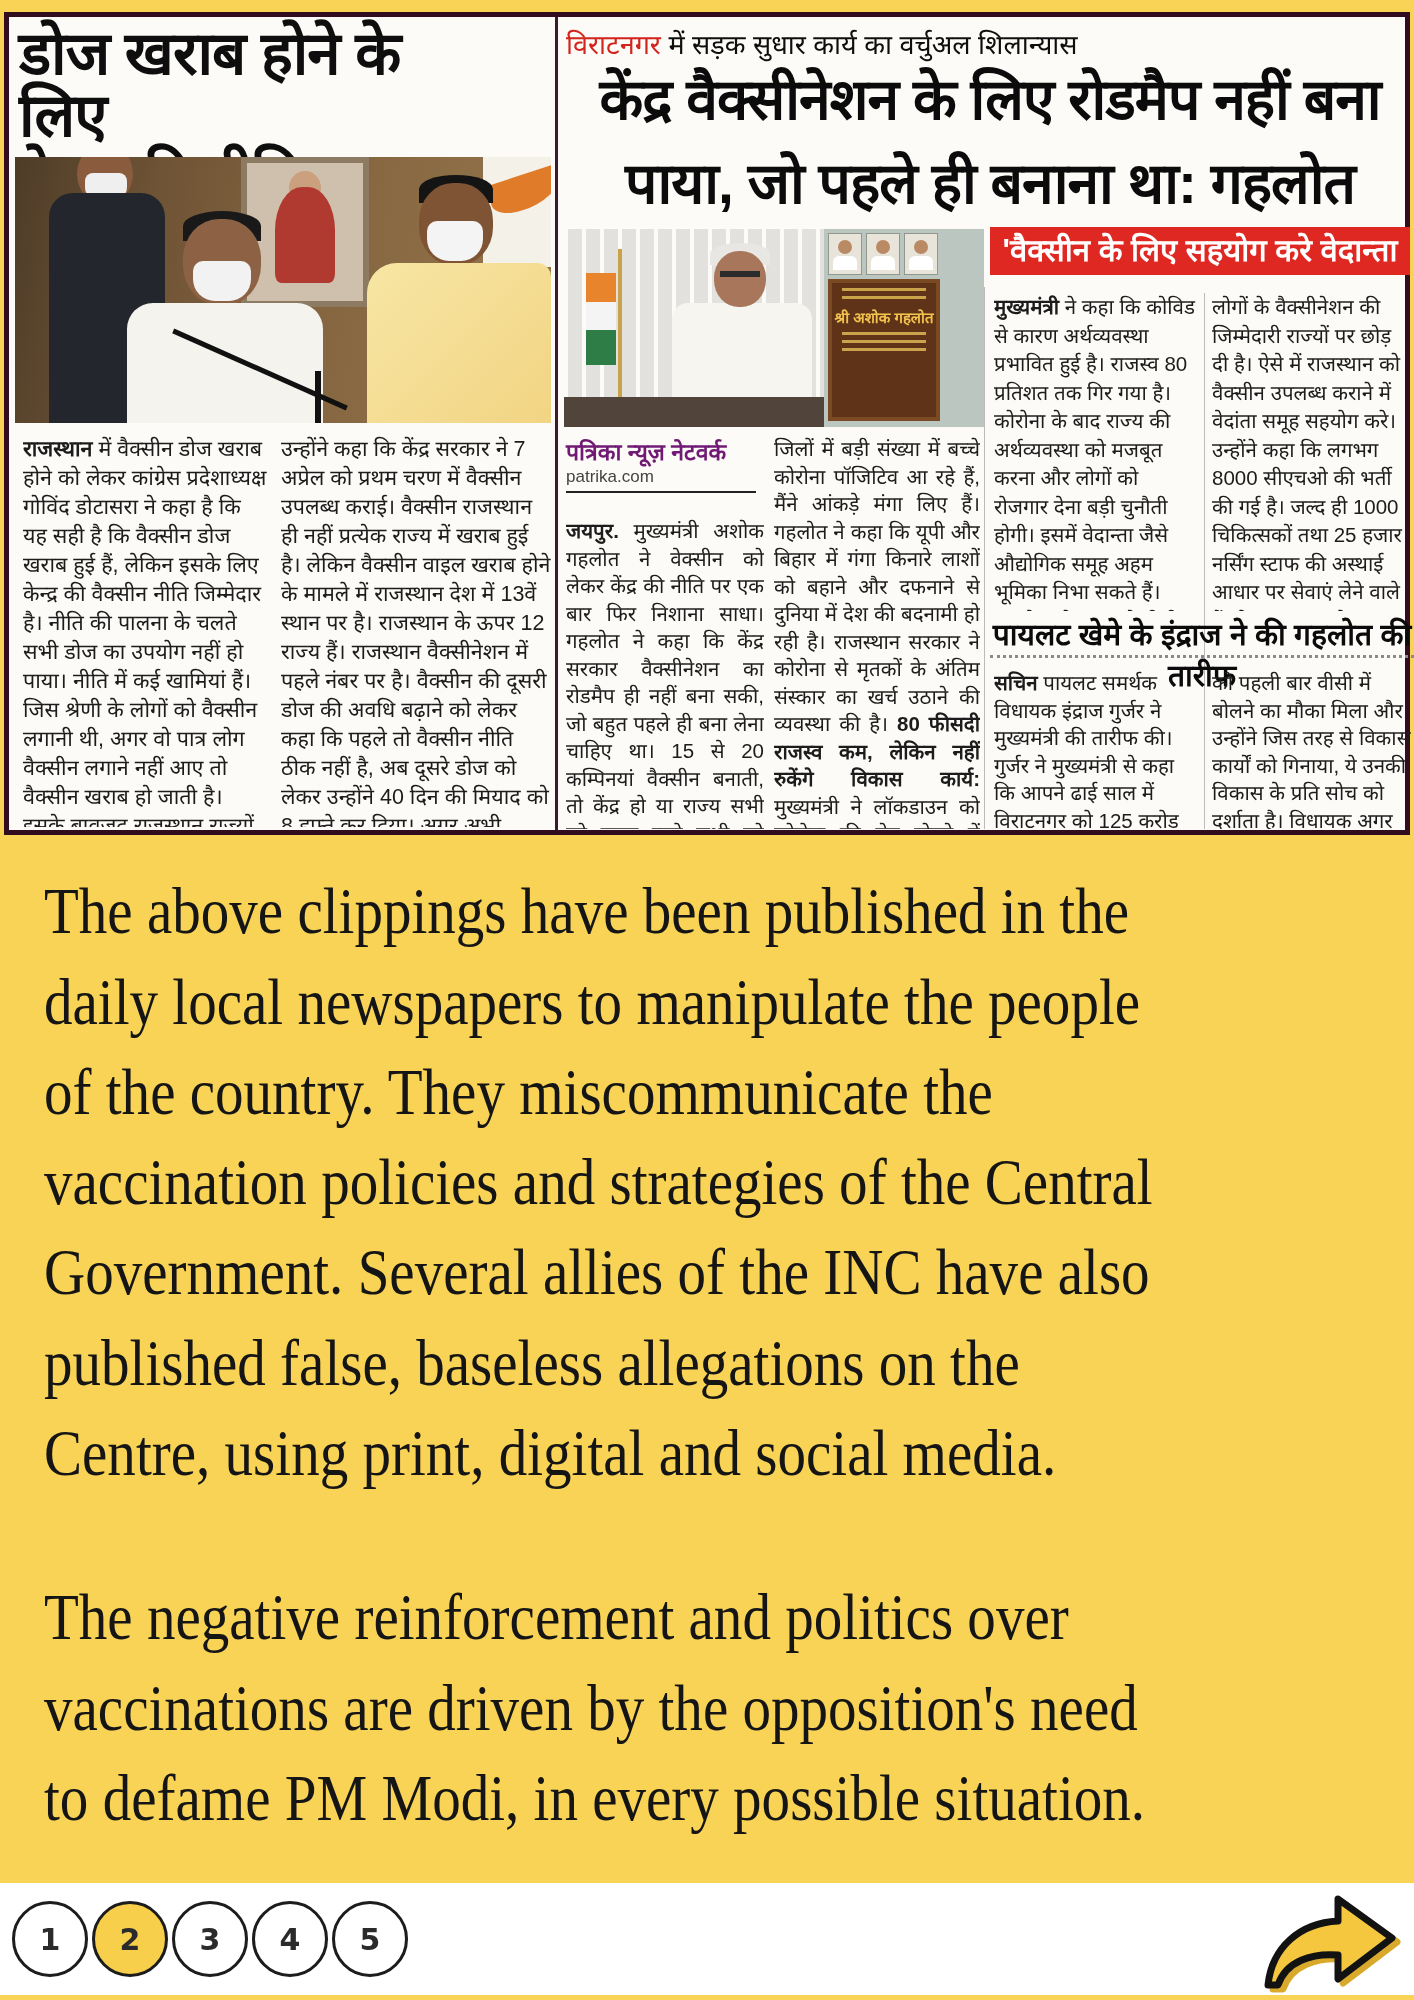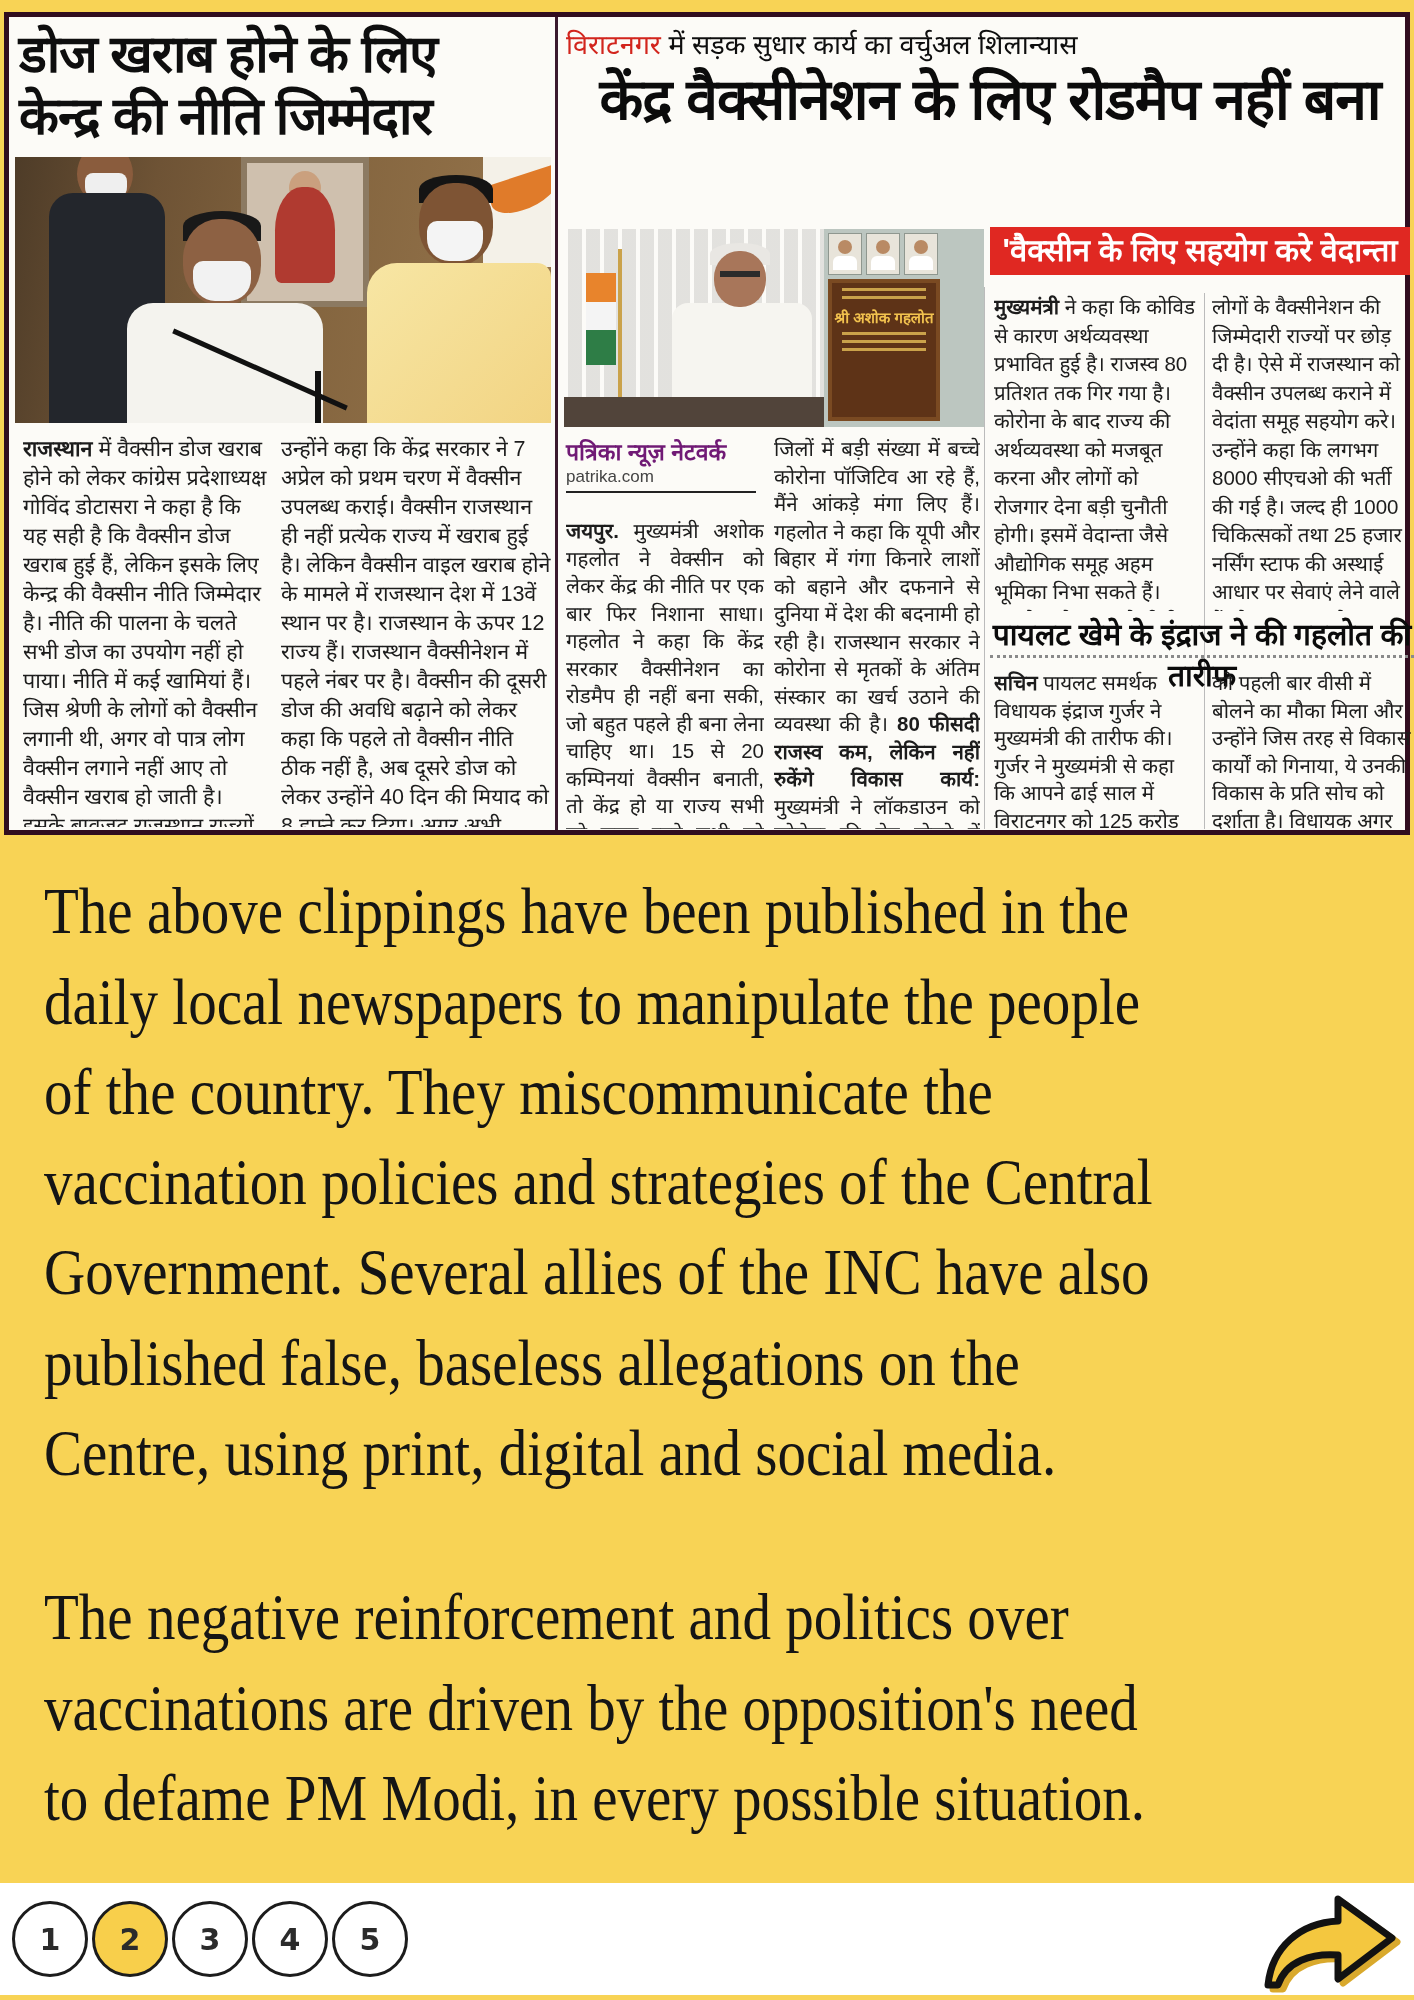--- a/index.html
+++ b/index.html
@@ -7,21 +7,21 @@
   .page{position:relative;width:1414px;height:2000px;overflow:hidden;background:#F8D355;}
 
   
   .paper{position:absolute;left:4px;top:12px;width:1406px;height:823px;background:#FCFBF7;
          border:5px solid #310D1F;box-sizing:border-box;}
   .divider-v{position:absolute;left:546px;top:0;width:3px;height:100%;background:#3A1A2E;}
 
   
   .clip-left{position:absolute;left:4px;top:0;width:540px;height:100%;}
   .hl-left{position:absolute;left:6px;top:6px;width:430px;color:#0e0e0e;font-weight:bold;
-           font-size:52px;line-height:62px;letter-spacing:-1px;}
+           font-size:60px;line-height:62px;letter-spacing:-1px;}
   .photo-left{position:absolute;left:2px;top:140px;width:536px;height:266px;overflow:hidden;
               background:linear-gradient(100deg,#4e3c28 0%,#6e5335 25%,#84653f 55%,#97764d 100%);}
   .suit-man{position:absolute;left:34px;top:36px;width:116px;height:230px;background:#23262c;border-radius:24px 24px 0 0;}
   .suit-head{position:absolute;left:62px;top:-14px;width:56px;height:62px;background:#8a5c3d;border-radius:50%;}
   .suit-mask{position:absolute;left:70px;top:16px;width:42px;height:28px;background:#efefef;border-radius:8px 8px 14px 14px;}
   .frame{position:absolute;left:226px;top:0;width:128px;height:150px;background:#cfc0ae;border:6px solid #8c7a62;box-sizing:border-box;}
   .frame-blob{position:absolute;left:28px;top:24px;width:60px;height:96px;background:#b03a30;border-radius:45% 45% 10% 10%;}
   .frame-face{position:absolute;left:42px;top:8px;width:32px;height:34px;background:#caa07e;border-radius:50%;}
   .wman-head{position:absolute;left:168px;top:62px;width:78px;height:86px;background:#8d6143;border-radius:46%;}
   .wman-hair{position:absolute;left:168px;top:54px;width:78px;height:30px;background:#191919;border-radius:50% 50% 0 0;}
@@ -142,21 +142,21 @@
       </div>
 
       <div class="body-left-col1"><span class="lead">राजस्थान</span><span> में वैक्सीन डोज खराब होने को लेकर कांग्रेस प्रदेशाध्यक्ष गोविंद डोटासरा ने कहा है कि यह सही है कि वैक्सीन डोज खराब हुई हैं, लेकिन इसके लिए केन्द्र की वैक्सीन नीति जिम्मेदार है। नीति की पालना के चलते सभी डोज का उपयोग नहीं हो पाया। नीति में कई खामियां हैं। जिस श्रेणी के लोगों को वैक्सीन लगानी थी, अगर वो पात्र लोग वैक्सीन लगाने नहीं आए तो वैक्सीन खराब हो जाती है। इसके बावजूद राजस्थान राज्यों में वैक्सीन डोज खराब होने के मामले में 13 वें पायदान पर है। डोटासरा</span></div>
       <div class="body-left-col2"><span>उन्होंने कहा कि केंद्र सरकार ने 7 अप्रेल को प्रथम चरण में वैक्सीन उपलब्ध कराई। वैक्सीन राजस्थान ही नहीं प्रत्येक राज्य में खराब हुई है। लेकिन वैक्सीन वाइल खराब होने के मामले में राजस्थान देश में 13वें स्थान पर है। राजस्थान के ऊपर 12 राज्य हैं। राजस्थान वैक्सीनेशन में पहले नंबर पर है। वैक्सीन की दूसरी डोज की अवधि बढ़ाने को लेकर कहा कि पहले तो वैक्सीन नीति ठीक नहीं है, अब दूसरे डोज को लेकर उन्होंने 40 दिन की मियाद को 8 हफ्ते कर दिया। अगर अभी वैक्सीन नहीं</span></div>
     </div>
 
     <div class="clip-right">
       <div class="kicker"><span class="red">विराटनगर</span><span> में सड़क सुधार कार्य का वर्चुअल शिलान्यास</span></div>
 
       <div class="hl-right"><span>केंद्र वैक्सीनेशन के लिए रोडमैप नहीं बना</span><br>
-        </div>
+        <span>पाया, जो पहले ही बनाना था: गहलोत</span></div>
 
       <div class="red-banner">'वैक्सीन के लिए सहयोग करे वेदान्ता समूह'</div>
 
       <div class="photo-right">
         <div class="curtain"></div>
         <div class="pole"></div>
         <div class="tricolor">
           <div class="s1"></div>
             <div class="s2"></div>
             <div class="s3"></div>

